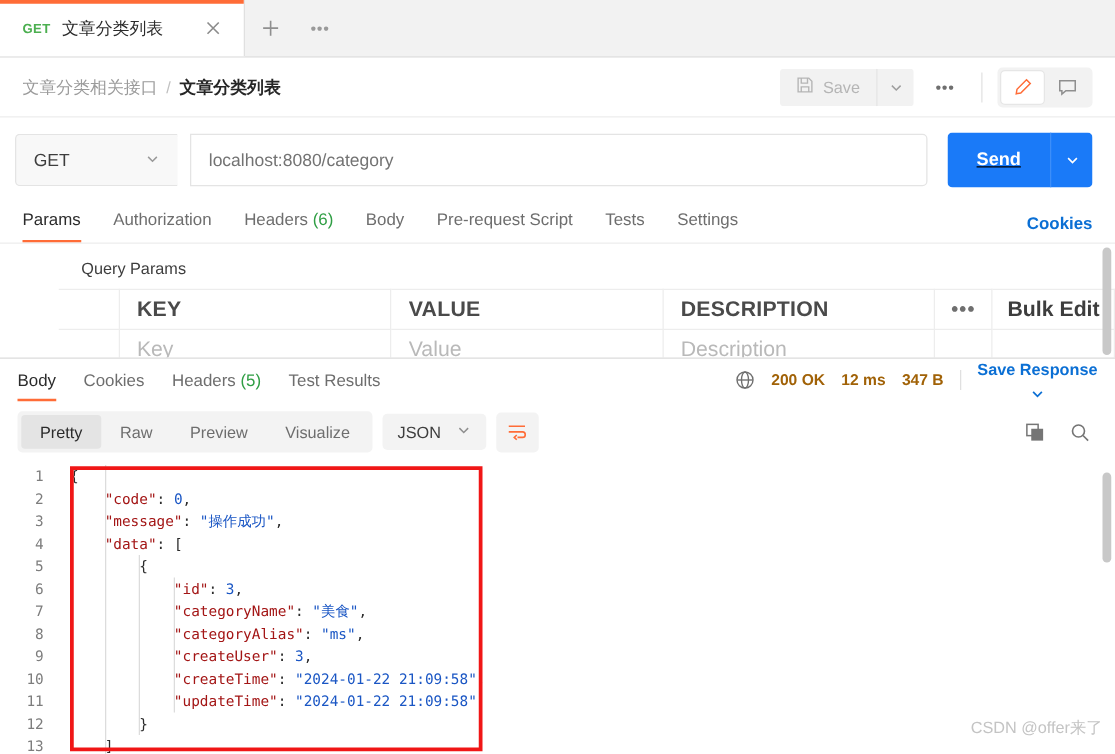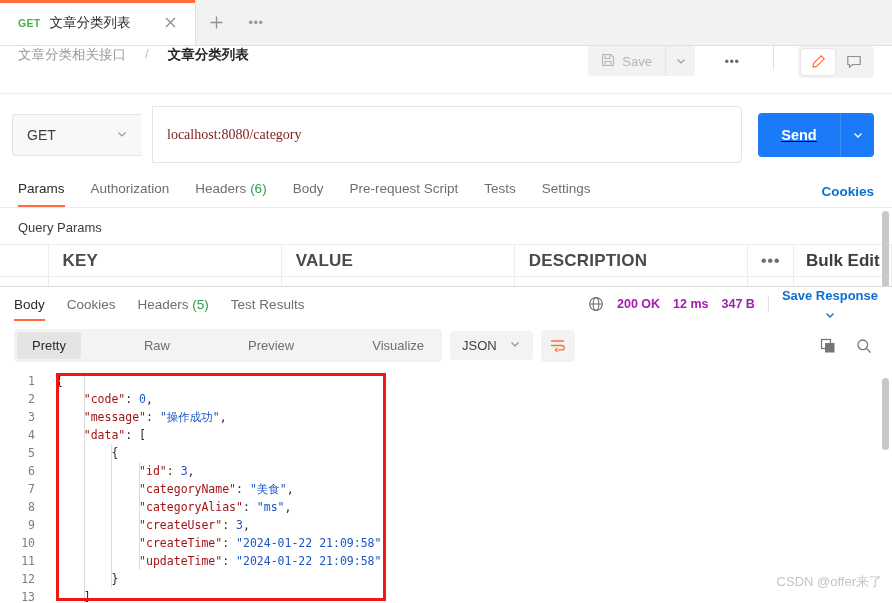--- a/index.html
+++ b/index.html
@@ -48,24 +48,23 @@
     display: flex; align-items: center; gap: 8px;
     width: 210px; height: 32px; margin: auto 12px auto 0;
     padding: 0 12px;
     background: #ffffff; border: 1px solid #e0e0e0; border-radius: 3px;
     font-size: 13px; color: #6e6e6e;
   }
   .env-select .chev { margin-left: auto; color: #9a9a9a; }
 
   
   .crumbrow {
-    display: flex; align-items: flex-start;
+    display: flex; align-items: center;
     height: 48px; padding: 0 18px;
     border-bottom: 1px solid #ededed;
-    gap: 12px;
   }
   .crumb { font-size: 13.5px; color: #9b9b9b; }
   .crumb-sep { font-size: 13px; color: #c0c0c0; margin: 0 7px; }
   .crumb-cur { font-size: 13.5px; color: #262626; font-weight: bold; }
   .crumbrow-spacer { flex: 1; }
   .savegrp { display: flex; align-items: stretch; height: 30px; border-radius: 3px; overflow: hidden; }
   .save-btn {
     display: flex; align-items: center; gap: 7px;
     padding: 0 13px; background: #f2f2f2; color: #b5b5b5; font-size: 13px;
   }
@@ -91,24 +90,24 @@
   .urlrow { display: flex; align-items: center; padding: 12px 18px 12px 12px; gap: 10px; }
   .methodbox {
     display: flex; align-items: center;
     width: 130px; height: 42px; padding: 0 14px;
     background: #f8f8f8; border: 1px solid #e4e4e4; border-right: none;
     border-radius: 4px 0 0 4px;
     font-size: 14px; color: #3d3d3d;
   }
   .methodbox .chev { margin-left: auto; color: #9a9a9a; }
   .urlbox {
-    flex: 1; height: 57px; display: flex; align-items: center;
+    flex: 1; height: 42px; display: flex; align-items: center;
     padding: 0 14px; background: #ffffff;
     border: 1px solid #e4e4e4; border-radius: 0 4px 4px 0;
-    font-size: 14px; color: #7f1d1d; font-family: Liberation Serif, serif;
+    font-size: 14px; color: #737373;
   }
   .sendgrp { display: flex; align-items: stretch; height: 44px; border-radius: 4px; overflow: hidden; margin-left: 6px; text-decoration: underline; }
   .send-btn {
     display: flex; align-items: center; justify-content: center;
     width: 82px; background: #1a7af8; color: #ffffff;
     font-size: 14.5px; font-weight: bold;
   }
   .send-caret {
     display: flex; align-items: center; justify-content: center;
     width: 34px; background: #1a7af8; color: #ffffff;
@@ -122,21 +121,21 @@
   }
   .reqtab.active { color: #2b2b2b; }
   .reqtab.active::after {
     content: ""; position: absolute; left: 0; right: 0; bottom: 0;
     height: 2px; background: #ff6c37;
   }
   .badge-green { color: #2f9e44; }
   .cookies-link { margin-left: auto; font-size: 13.5px; color: #0b6fd4; font-weight: bold; }
 
   
-  .paramspane { position: relative; border-top: 1px solid #ededed; }
+  .paramspane { position: relative; border-top: 1px solid #ededed; padding-left: 47px; }
   .qp-title { padding: 12px 18px 9px; font-size: 13px; color: #3d3d3d; }
   .ptable { width: 100%; border-collapse: collapse; table-layout: fixed; }
   .ptable td { border: 1px solid #ededed; height: 32px; font-size: 17px; }
   .ptable .cb { width: 48px; border-left: none; }
   .ptable .chdr { color: #4a4a4a; font-weight: bold; padding-left: 14px; letter-spacing: .2px; }
   .ptable .cph { color: #b9b9b9; padding-left: 14px; }
   .cdots { width: 46px; text-align: center; color: #6f6f6f; font-size: 11px; letter-spacing: .5px; }
   .cbulk { width: 98px; padding-left: 12px; color: #3d3d3d; font-weight: bold; border-right: none; }
   .req-scroll {
     position: absolute; right: 3px; top: 3px; width: 7px; height: 86px;
@@ -149,26 +148,26 @@
     background: #ffffff; border-top: 1px solid #dcdcdc;
   }
   .resptabs { display: flex; align-items: center; padding: 0 14px; gap: 22px; height: 34px; }
   .resptab { position: relative; font-size: 13.5px; color: #6e6e6e; height: 34px; display: flex; align-items: center; }
   .resptab.active { color: #2b2b2b; }
   .resptab.active::after {
     content: ""; position: absolute; left: 0; right: 0; bottom: 0; height: 2px; background: #ff6c37;
   }
   .resp-meta { margin-left: auto; display: flex; align-items: center; gap: 13px; }
   .globe { color: #6f6f6f; display: flex; align-items: center; }
-  .meta-green { font-size: 12.5px; color: #a21caf; font-weight: bold; }
+  .meta-green { font-size: 12.5px; color: #a16207; font-weight: bold; }
   .meta-sep { width: 1px; height: 16px; background: #e0e0e0; }
   .saveresp { font-size: 13px; color: #0b6fd4; font-weight: bold; display: flex; align-items: center; gap: 6px; flex-direction: column; }
 
   .viewbar { display: flex; align-items: center; padding: 8px 14px 10px; gap: 8px; }
-  .seg { display: flex; align-items: flex-start; background: #f3f3f3; border-radius: 4px; padding: 3px; gap: 48px; }
+  .seg { display: flex; align-items: flex-start; background: #f3f3f3; border-radius: 4px; padding: 3px; }
   .seg-item {
     padding: 6px 15px; font-size: 13px; color: #6e6e6e; border-radius: 3px; white-space: nowrap;
   }
   .seg-item.active { background: #e4e4e4; color: #2b2b2b; }
   .fmt-select {
     display: flex; align-items: center; gap: 12px;
     padding: 7px 12px; background: #f3f3f3; border-radius: 4px;
     font-size: 13px; color: #3d3d3d;
   }
   .fmt-select .chev { color: #8f8f8f; }

